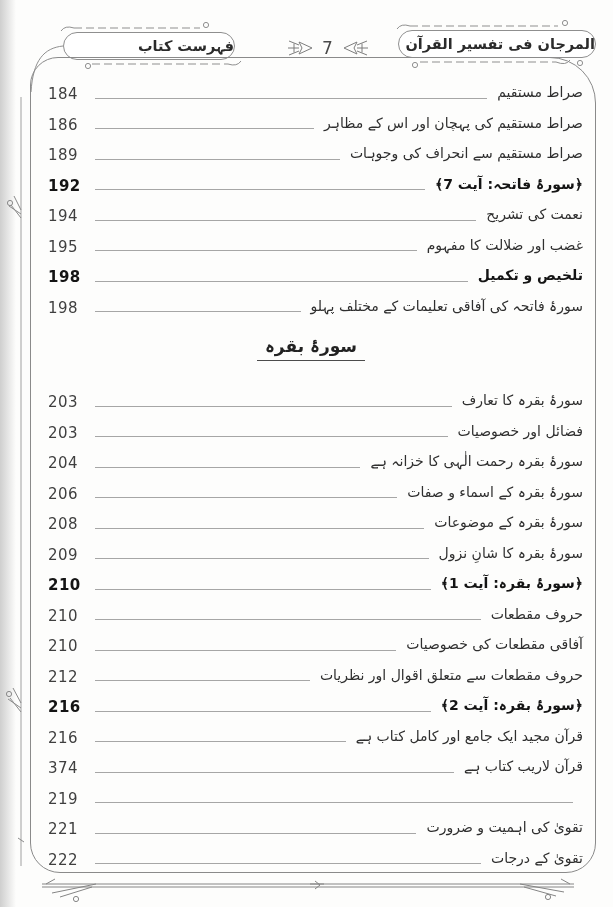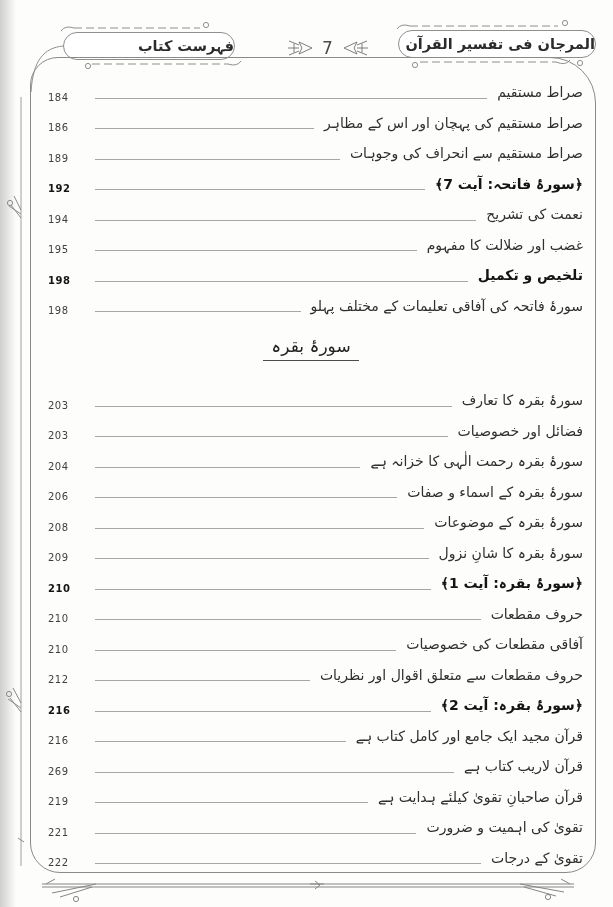--- a/index.html
+++ b/index.html
@@ -43,39 +43,39 @@
     position:absolute;left:30px;top:57px;width:566px;height:816px;
     border:1.4px solid var(--frame-line);
     border-radius:28px 46px 30px 30px;
     background:transparent;
   }
   .toc{padding:14px 12px 0 8px;}
   .row{
     height:30.5px; display:flex; align-items:flex-end;
   }
   .pg{
-    flex:0 0 46px; padding-left:9px; font-size:10px; color:var(--number);
+    flex:0 0 46px; padding-left:9px; font-size:15px; color:var(--number);
     letter-spacing:.5px; line-height:1.1;
   }
   .leader{
     flex:1 1 auto; border-bottom:1px solid var(--leader-line);
     margin:0 10px 4px 10px; min-width:30px;
   }
   .title{
     font-size:14px; color:var(--ink); line-height:1.25; white-space:nowrap;
     padding-bottom:1px;
   }
   .urdu{direction:rtl; unicode-bidi:isolate;}
   .row.bold .title{font-weight:700;color:var(--ink-bold);font-size:14px;}
   .row.bold .pg{font-weight:700;color:var(--ink-bold);}
   .heading-row{
     height:64px; display:flex; align-items:center; justify-content:center;
   }
   .heading{
-    font-size:17px; font-weight:400; color:#222;
+    font-size:17px; font-weight:700; color:#222;
     border-bottom:1.4px solid #4c4c4c; padding:0 8px 4px 8px;
   }
 </style>
 </head>
 <body>
 
 <div class="page">
 
   <svg class="decor" width="613" height="907" viewBox="0 0 613 907" fill="none" stroke="#8f8f8f" stroke-width="1">
 
@@ -267,29 +267,28 @@
     <span class="title urdu">﴿سورۂ بقرہ: آیت 2﴾</span>
   </div>
 
   <div class="row">
     <span class="pg">216</span>
     <span class="leader"></span>
     <span class="title urdu">قرآن مجید ایک جامع اور کامل کتاب ہے</span>
   </div>
 
   <div class="row">
-    <span class="pg">269</span>
+    <span class="pg">374</span>
     <span class="leader"></span>
     <span class="title urdu">قرآن لاریب کتاب ہے</span>
   </div>
 
   <div class="row">
     <span class="pg">219</span>
     <span class="leader"></span>
-    <span class="title urdu">قرآن صاحبانِ تقویٰ کیلئے ہدایت ہے</span>
   </div>
 
   <div class="row">
     <span class="pg">221</span>
     <span class="leader"></span>
     <span class="title urdu">تقویٰ کی اہمیت و ضرورت</span>
   </div>
 
   <div class="row">
     <span class="pg">222</span>

